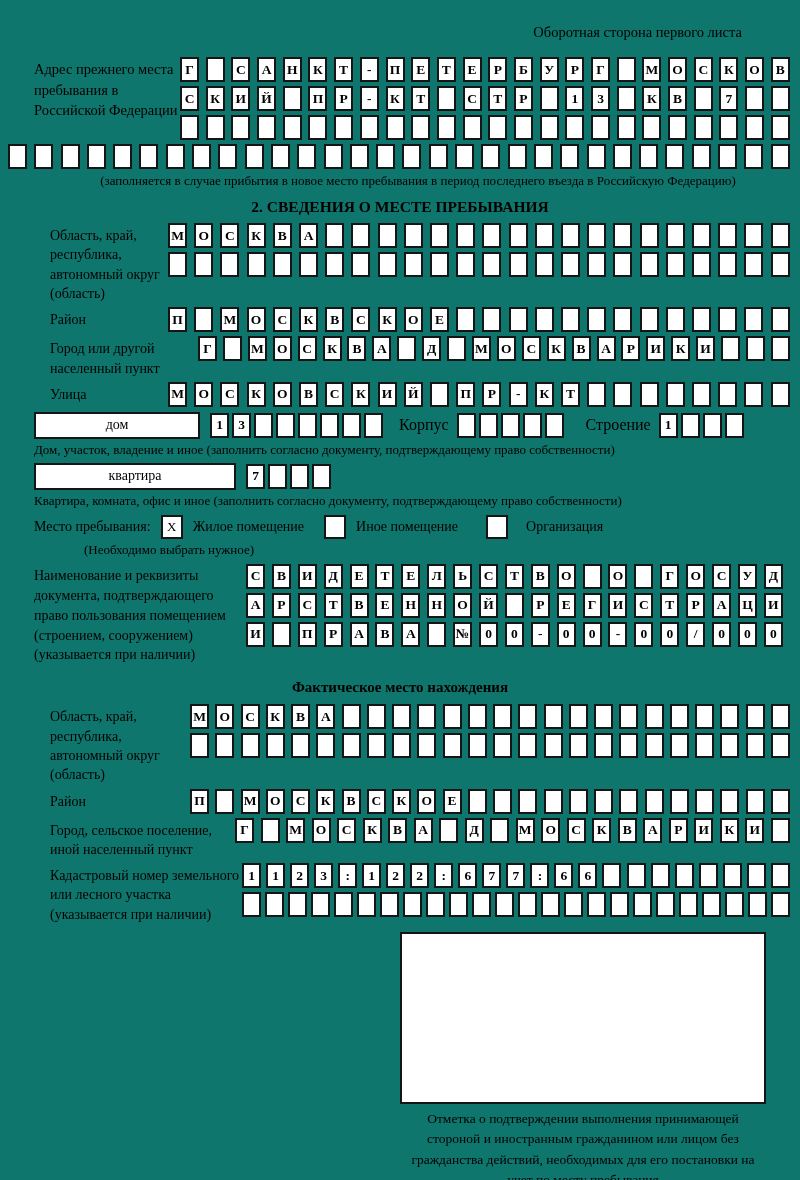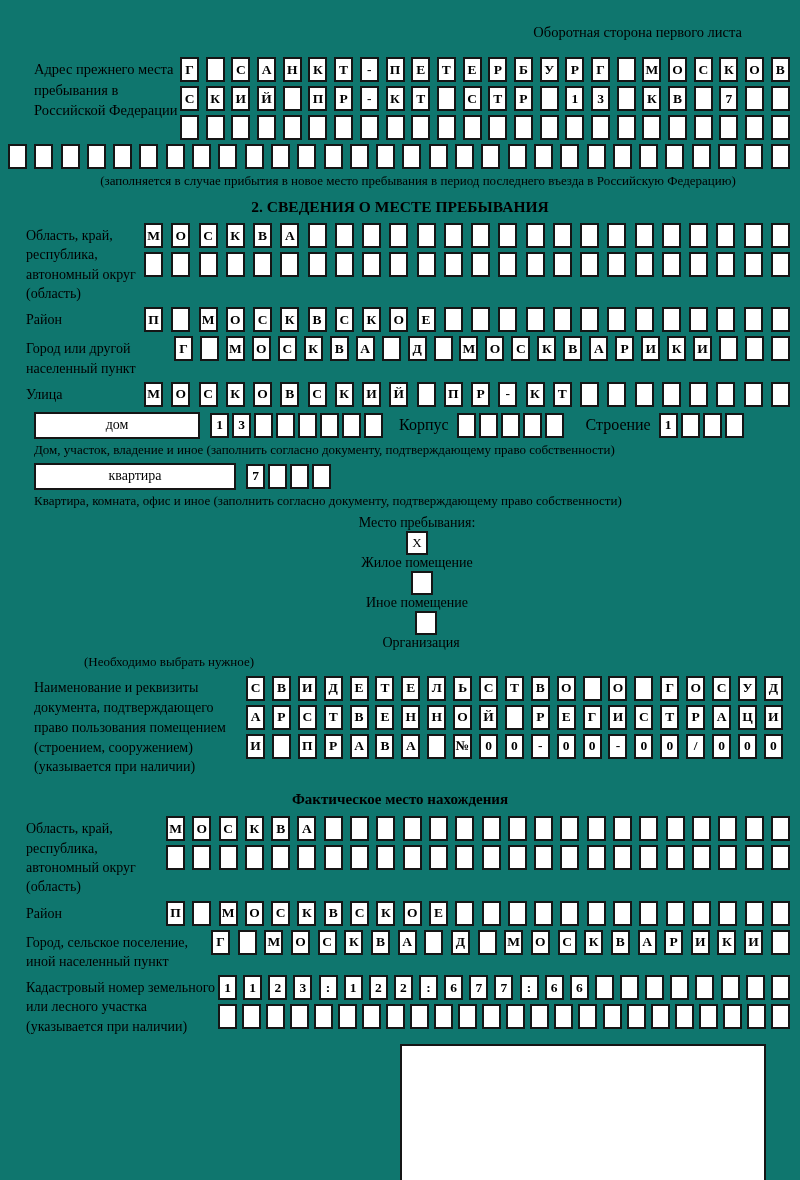--- a/index.html
+++ b/index.html
@@ -26,37 +26,37 @@
     flex:none;background:#fff;
   }
   .rows-col{flex:1;display:flex;flex-direction:column;gap:4px;min-width:0;}
   
   .addr-block{display:flex;align-items:flex-start;padding:16px 10px 0 34px;}
   .addr-label{width:146px;flex:none;font-size:14.5px;line-height:1.42;padding-top:2px;}
   .full-row{display:flex;justify-content:space-between;padding:0 10px 0 8px;margin-top:4px;}
   .caption-center{text-align:center;font-size:13px;margin-top:4px;padding-left:36px;}
   .sec-title{text-align:center;font-weight:bold;font-size:15.5px;margin:9px 0 7px;}
   
-  .field{display:flex;align-items:flex-start;padding:0 10px 0 26px;margin-bottom:4px;}
+  .field{display:flex;align-items:flex-start;padding:0 10px 0 50px;margin-bottom:4px;}
   .flabel{flex:none;font-size:14px;line-height:1.38;padding-top:3px;}
   .w118{width:118px;} .w148{width:148px;} .w140{width:140px;}
   .w185{width:185px;} .w192{width:192px;}
   
   .inline-row{display:flex;align-items:center;margin:5px 10px 2px 34px;}
   .wide-box{
     border:2px solid #151515;height:27px;box-sizing:border-box;
     display:flex;align-items:center;justify-content:center;
     font-size:14px;flex:none;background:#fff;
   }
   .wb-house{width:166px;} .wb-apt{width:202px;}
   .box-group{display:flex;gap:3px;flex:none;}
   .inline-lbl{font-size:16px;flex:none;}
   .lcaption{padding-left:34px;font-size:13px;margin:3px 0 5px;}
   
-  .stay-row{display:flex;align-items:center;padding-left:34px;margin-top:6px;font-size:14px;flex-direction:column;}
+  .stay-row{display:flex;align-items:center;padding-left:34px;margin-top:6px;font-size:14px;}
   .checkbox{
     width:22px;height:24px;border:2px solid #151515;box-sizing:border-box;
     display:flex;align-items:center;justify-content:center;
     font-size:13px;flex:none;margin:0 10px;background:#fff;
   }
   .stay-caption{padding-left:84px;font-size:13px;margin-top:3px;}
   
   .doc-block{display:flex;align-items:flex-start;padding:6px 17px 0 34px;}
   .doc-label{width:212px;flex:none;font-size:14px;line-height:1.42;padding-top:2px;}
   .actual-title{text-align:center;font-weight:bold;font-size:15px;margin:14px 0 8px;}

